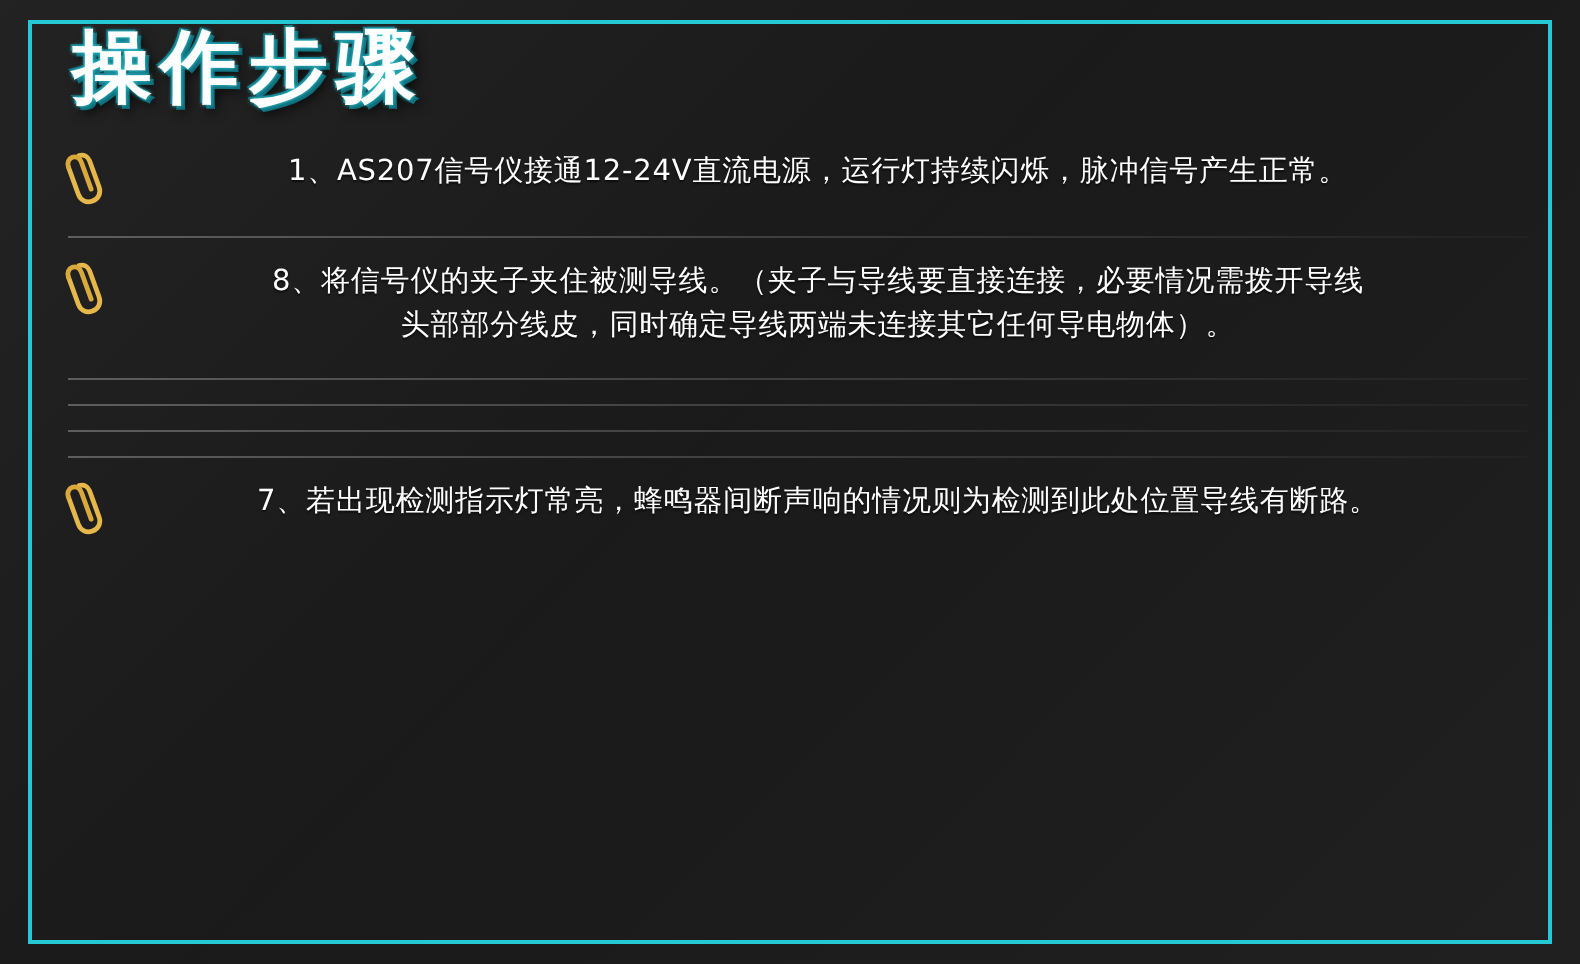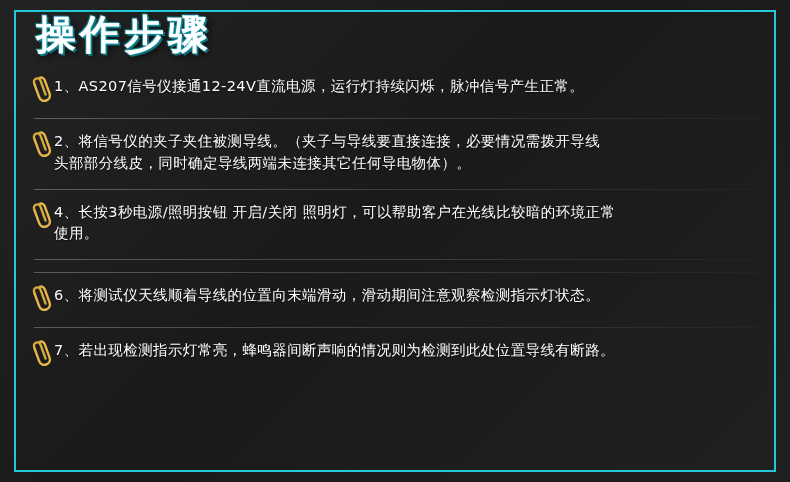--- a/index.html
+++ b/index.html
@@ -47,20 +47,21 @@
       -1px -1px 0 #0e6d79,
       3px 3px 6px rgba(0,0,0,0.8);
     line-height: 1;
   }
   .steps {
     position: absolute;
     left: 30px;
     top: 76px;
     right: 26px;
     bottom: 16px;
+    text-align: center;
   }
   .step {
     position: relative;
     display: flex;
     align-items: flex-start;
     margin-bottom: 14px;
   }
   .clip {
     flex: 0 0 auto;
     width: 22px;
@@ -115,59 +116,36 @@
     <div class="step-block">
       <div class="step">
         <span class="clip">
           <svg width="22" height="30" viewBox="0 0 22 30">
             <g transform="rotate(-20 11 15)">
               <path d="M13.5 4 C16 4 17.5 6 17.5 8.2 L17.5 22 C17.5 25.4 15.2 27.6 12 27.6 C8.8 27.6 6.5 25.4 6.5 22 L6.5 7.5" fill="none" stroke="#e6b84c" stroke-width="2.4" stroke-linecap="round"></path>
               <path d="M6.5 7.5 C6.5 5.3 8 3.6 10 3.6 C12 3.6 13.4 5.3 13.4 7.5 L13.4 21.8" fill="none" stroke="#d9a93c" stroke-width="2.4" stroke-linecap="round"></path>
             </g>
           </svg>
         </span>
-        <div class="step-text">2、将信号仪的夹子夹住被测导线。（夹子与导线要直接连接，必要情况需拨开导线
+        <div class="step-text">8、将信号仪的夹子夹住被测导线。（夹子与导线要直接连接，必要情况需拨开导线
     头部部分线皮，同时确定导线两端未连接其它任何导电物体）。</div>
       </div>
       <div class="divider divider-bottom"></div>
     </div>
 
 
     <div class="step-block">
-      <div class="step">
-        <span class="clip">
-          <svg width="22" height="30" viewBox="0 0 22 30">
-            <g transform="rotate(-20 11 15)">
-              <path d="M13.5 4 C16 4 17.5 6 17.5 8.2 L17.5 22 C17.5 25.4 15.2 27.6 12 27.6 C8.8 27.6 6.5 25.4 6.5 22 L6.5 7.5" fill="none" stroke="#e6b84c" stroke-width="2.4" stroke-linecap="round"></path>
-              <path d="M6.5 7.5 C6.5 5.3 8 3.6 10 3.6 C12 3.6 13.4 5.3 13.4 7.5 L13.4 21.8" fill="none" stroke="#d9a93c" stroke-width="2.4" stroke-linecap="round"></path>
-            </g>
-          </svg>
-        </span>
-        <div class="step-text">4、长按3秒电源/照明按钮  开启/关闭 照明灯，可以帮助客户在光线比较暗的环境正常
-    使用。</div>
-      </div>
       <div class="divider divider-bottom"></div>
     </div>
 
     <div class="step-block">
       <div class="divider divider-bottom"></div>
     </div>
 
     <div class="step-block">
-      <div class="step">
-        <span class="clip">
-          <svg width="22" height="30" viewBox="0 0 22 30">
-            <g transform="rotate(-20 11 15)">
-              <path d="M13.5 4 C16 4 17.5 6 17.5 8.2 L17.5 22 C17.5 25.4 15.2 27.6 12 27.6 C8.8 27.6 6.5 25.4 6.5 22 L6.5 7.5" fill="none" stroke="#e6b84c" stroke-width="2.4" stroke-linecap="round"></path>
-              <path d="M6.5 7.5 C6.5 5.3 8 3.6 10 3.6 C12 3.6 13.4 5.3 13.4 7.5 L13.4 21.8" fill="none" stroke="#d9a93c" stroke-width="2.4" stroke-linecap="round"></path>
-            </g>
-          </svg>
-        </span>
-        <div class="step-text">6、将测试仪天线顺着导线的位置向末端滑动，滑动期间注意观察检测指示灯状态。</div>
-      </div>
       <div class="divider divider-bottom"></div>
     </div>
 
     <div class="step-block">
       <div class="step">
         <span class="clip">
           <svg width="22" height="30" viewBox="0 0 22 30">
             <g transform="rotate(-20 11 15)">
               <path d="M13.5 4 C16 4 17.5 6 17.5 8.2 L17.5 22 C17.5 25.4 15.2 27.6 12 27.6 C8.8 27.6 6.5 25.4 6.5 22 L6.5 7.5" fill="none" stroke="#e6b84c" stroke-width="2.4" stroke-linecap="round"></path>
               <path d="M6.5 7.5 C6.5 5.3 8 3.6 10 3.6 C12 3.6 13.4 5.3 13.4 7.5 L13.4 21.8" fill="none" stroke="#d9a93c" stroke-width="2.4" stroke-linecap="round"></path>

